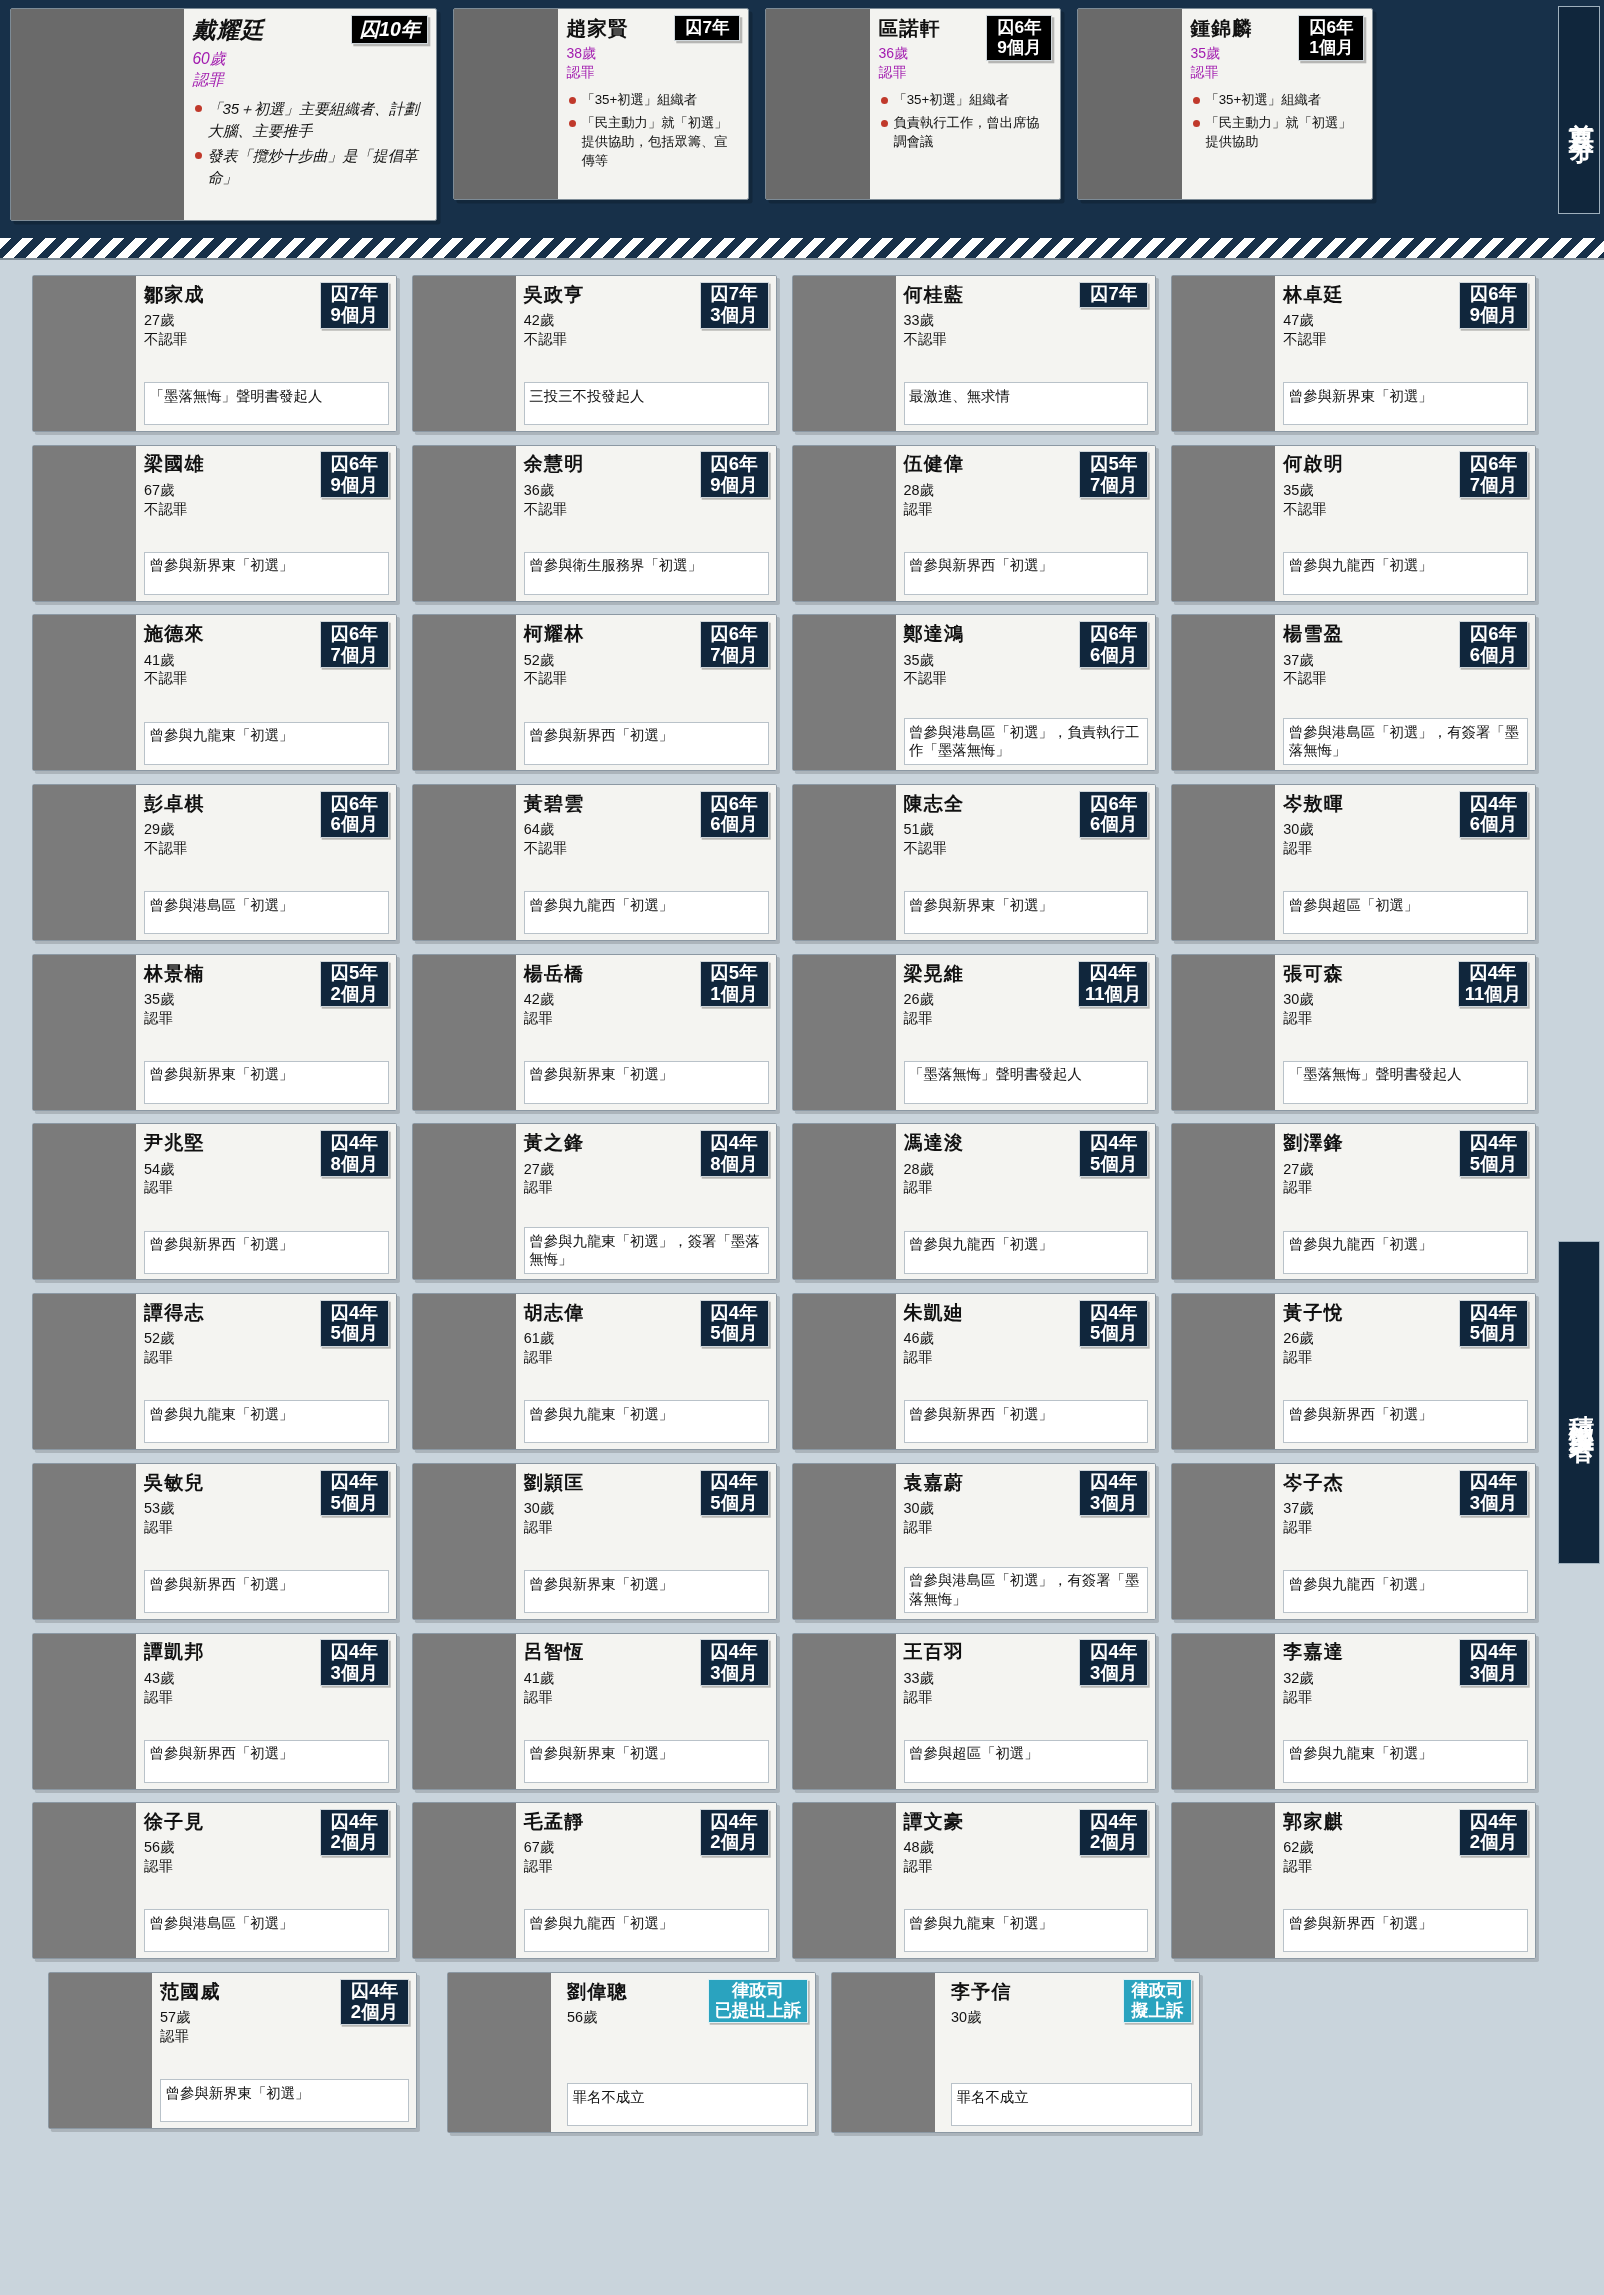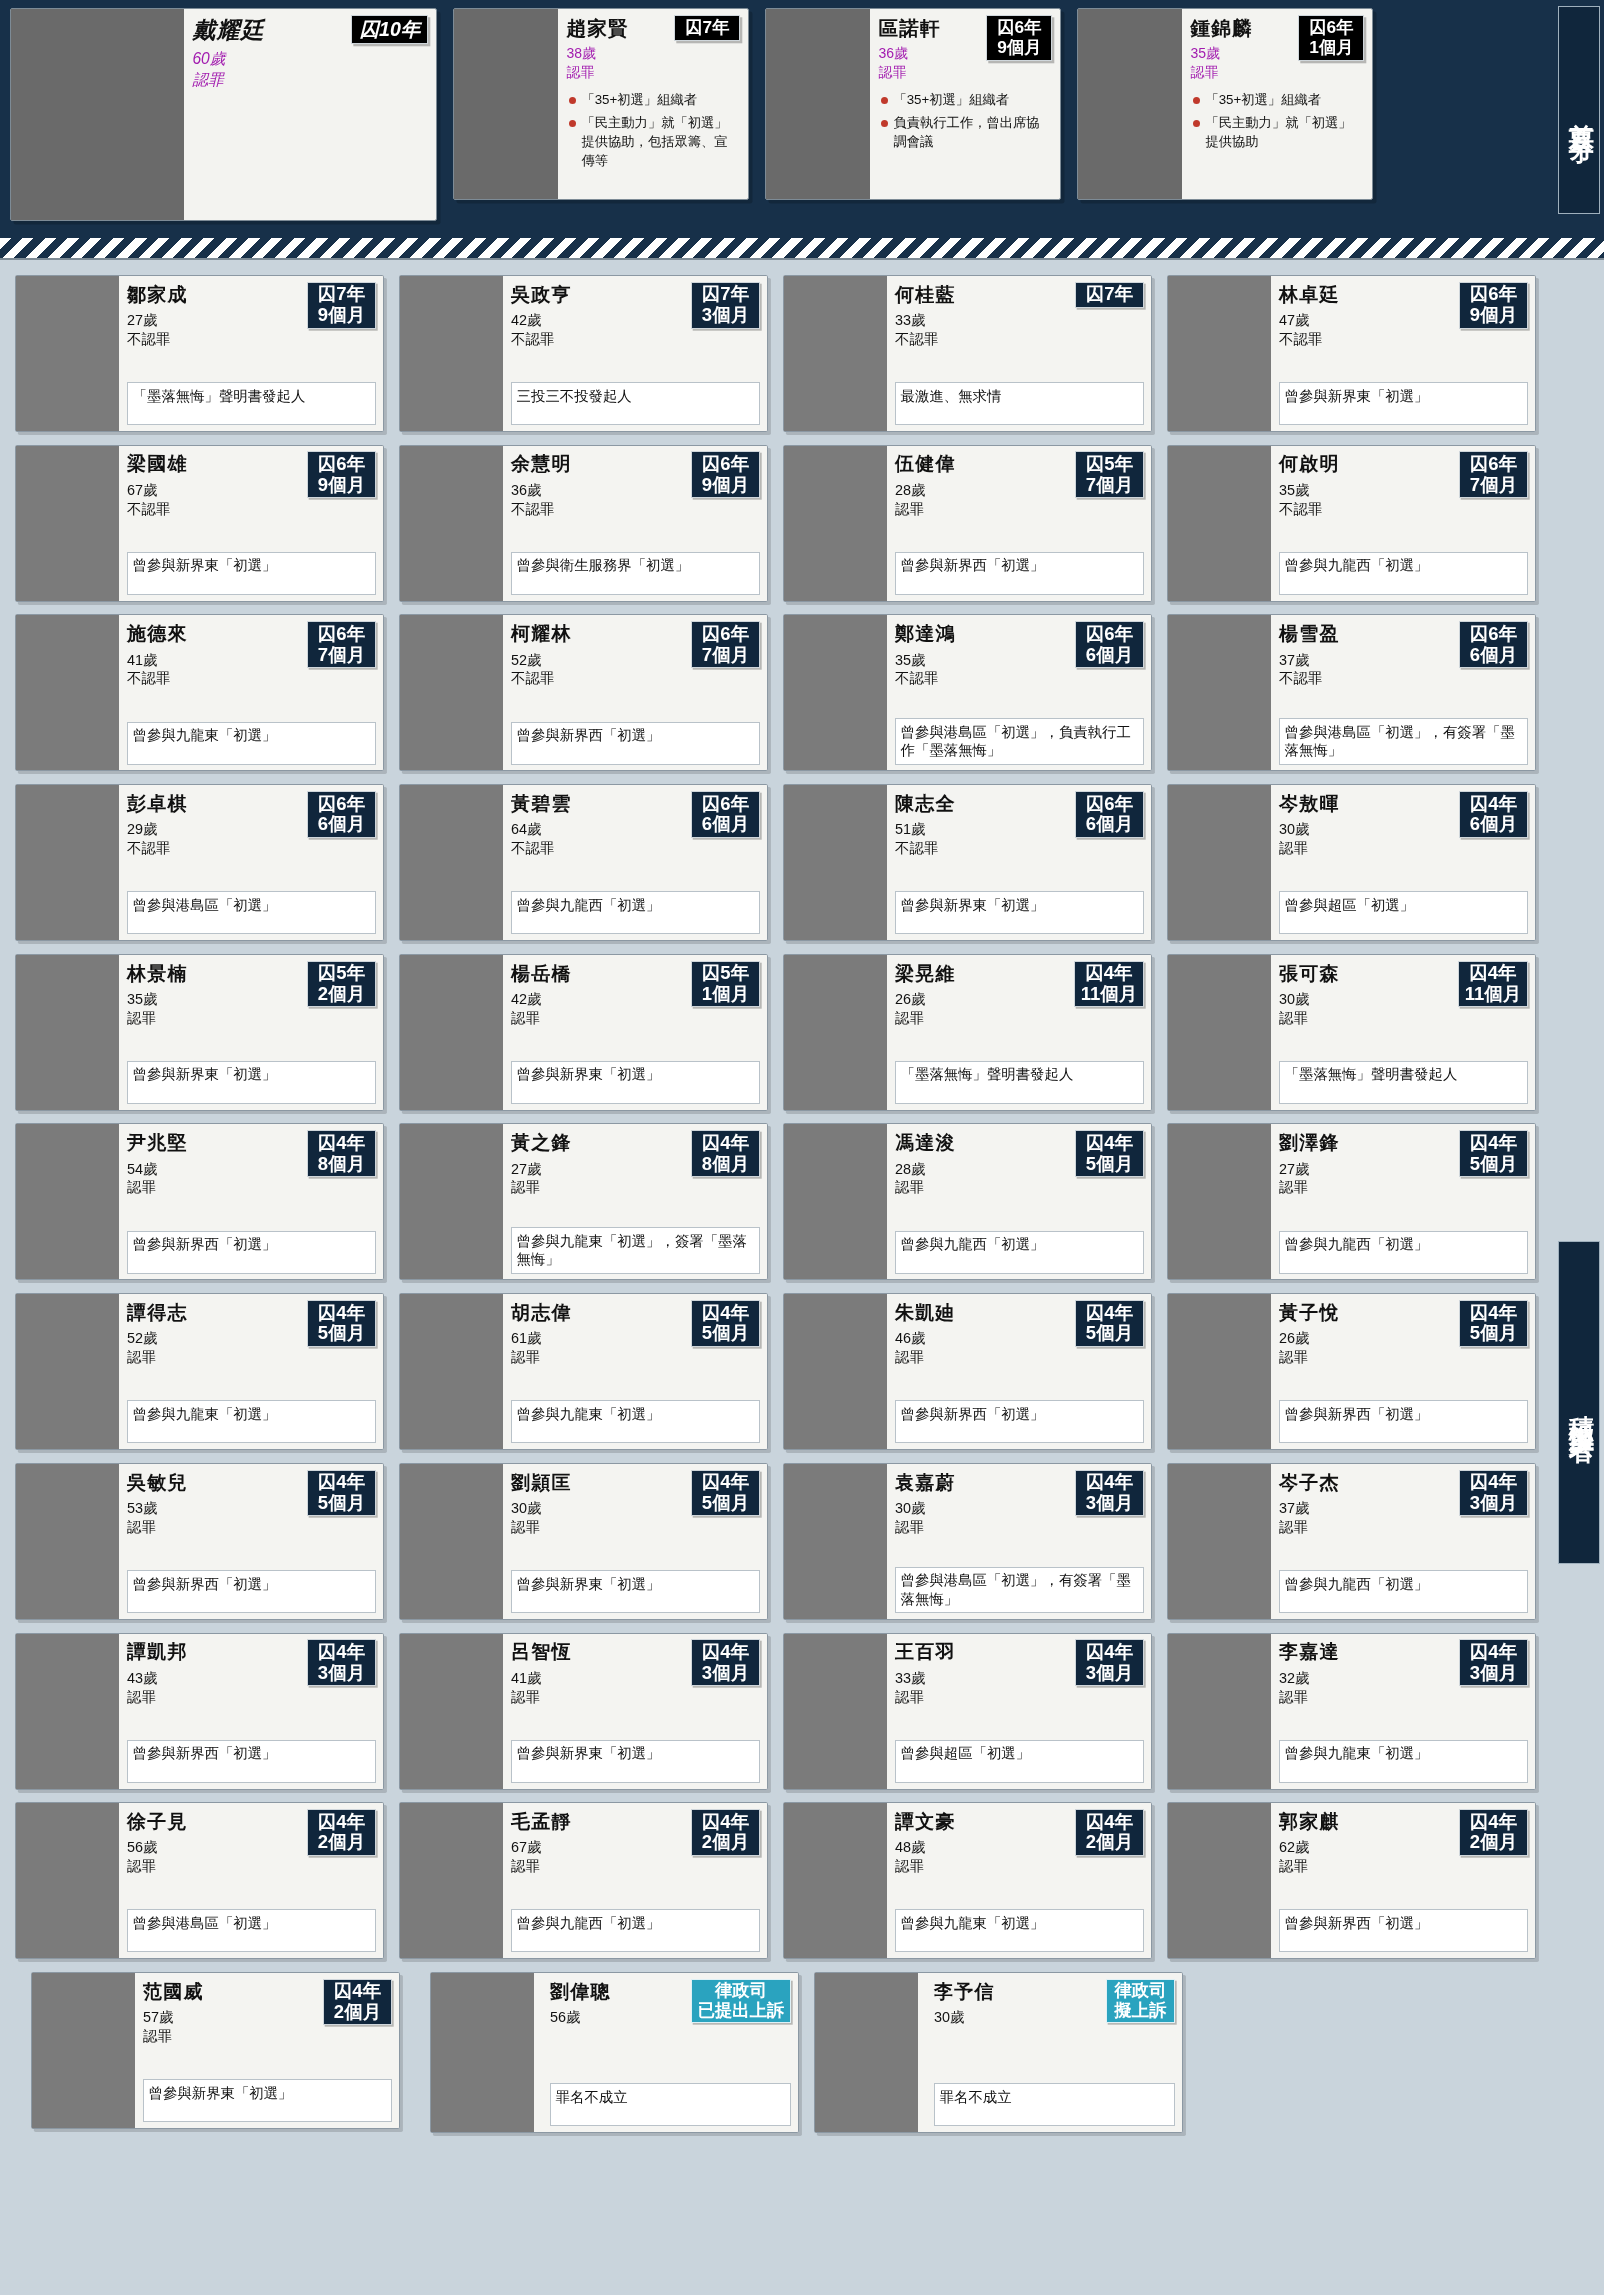--- a/index.html
+++ b/index.html
@@ -92,21 +92,21 @@
   
   .zigzag {
     height: 24px;
     background:
       repeating-linear-gradient(135deg, #ffffff 0 8px, #173049 8px 16px);
     border-top: 2.3px solid #173049;
     border-bottom: 2.3px solid #7d8b96;
   }
 
   
-  .grid-wrap { padding: 15px 69px 23px 15px; position: relative; }
+  .grid-wrap { padding: 15px 69px 23px 15px; position: relative; margin-left: 17px; }
   .row { display: flex; gap: 15px; margin-bottom: 12.7px; }
 
   .card {
     background: #f4f4f1;
     border: 1.7px solid #8b98a3;
     border-radius: 1.7px;
     width: 369px;
     height: 157px;
     display: flex;
     box-shadow: 2.9px 2.9px 0 rgba(0,0,0,0.15);
@@ -167,20 +167,24 @@
               <div class="lc-meta">
                 <div>60歲</div>
                 <div>認罪</div>
               </div>
             </div>
             <div class="term-badge">
               <span>囚10年</span>
               <span class="t2"></span>
             </div>
           </div>
+          <div class="lc-bullets">
+            <div>「35＋初選」主要組織者、計劃大腦、主要推手</div>
+            <div>發表「攬炒十步曲」是「提倡革命」</div>
+          </div>
         </div>
       </div>
 
       <div class="leader-card rest">
         <div class="lc-photo"></div>
         <div class="lc-body">
           <div class="lc-head">
             <div>
               <div class="lc-name">趙家賢</div>
               <div class="lc-meta">

